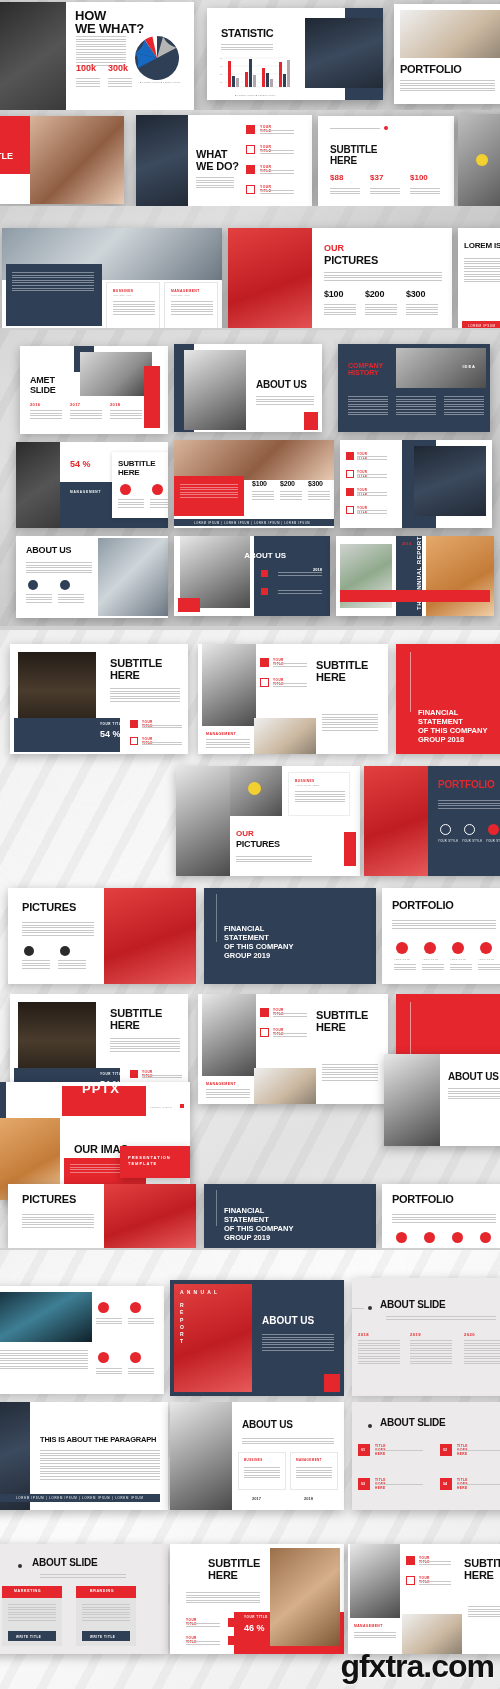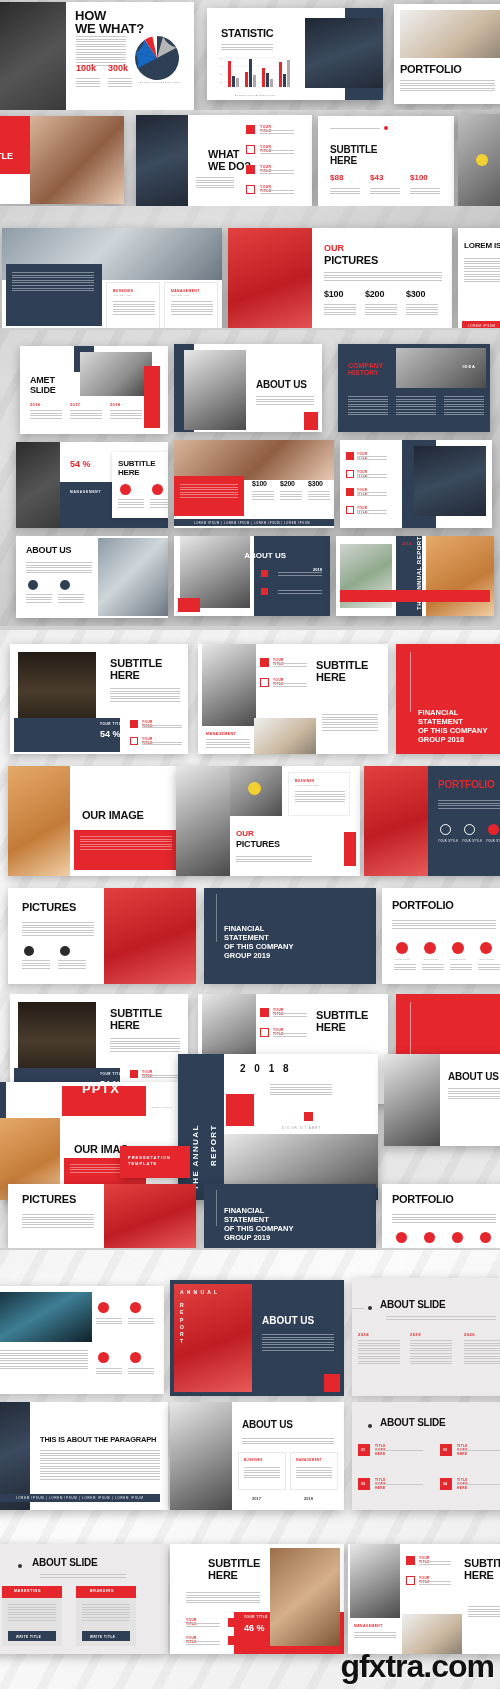--- a/index.html
+++ b/index.html
@@ -185,21 +185,21 @@
   <div class="shadowfx soft"></div>
 
   <div class="slide" style="left:-6px;top:6px;width:130px;height:88px;">
     <div class="red" style="position:absolute;left:0;top:0;width:36px;height:58px;"></div>
     <div class="t hw" style="left:2px;top:36px;font-size:9px;">TLE</div>
     <div class="ph ph-hands" style="left:36px;top:0;width:94px;height:88px;"></div>
   </div>
 
   <div class="slide" style="left:136px;top:5px;width:176px;height:92px;">
     <div class="ph ph-suit" style="left:0;top:0;width:52px;height:92px;"></div>
-    <div class="t h1" style="left:60px;top:34px;font-size:11px;line-height:1.05;margin-left:12px;">
+    <div class="t h1" style="left:60px;top:34px;font-size:11px;line-height:1.05;">
       <span>WHAT</span><br><span>WE DO?</span>
     </div>
     <div class="lines tiny" style="left:60px;top:62px;width:38px;">
         <i></i>
         <i></i>
         <i></i>
         <i></i>
         <i></i>
       </div>
 
@@ -239,21 +239,21 @@
 
   <div class="slide" style="left:318px;top:6px;width:136px;height:92px;">
     <div class="lines tiny" style="left:12px;top:12px;width:50px;">
         <i></i>
       </div>
     <div class="circ red" style="left:66px;top:10px;width:4px;height:4px;"></div>
     <div class="t h1" style="left:12px;top:28px;font-size:10px;line-height:1.1;">
       <span>SUBTITLE</span><br><span>HERE</span>
     </div>
     <div class="t hr_" style="left:12px;top:58px;font-size:8px;">$88</div>
-    <div class="t hr_" style="left:52px;top:58px;font-size:8px;">$43</div>
+    <div class="t hr_" style="left:52px;top:58px;font-size:8px;">$37</div>
     <div class="t hr_" style="left:92px;top:58px;font-size:8px;">$100</div>
     <div class="lines tiny" style="left:12px;top:72px;width:30px;">
         <i></i>
         <i></i>
         <i></i>
       </div>
     <div class="lines tiny" style="left:52px;top:72px;width:30px;">
         <i></i>
         <i></i>
         <i></i>
@@ -683,34 +683,20 @@
       </div>
   </div>
 
   <div class="slide red" style="left:396px;top:14px;width:120px;height:110px;">
     <div style="position:absolute;left:14px;top:8px;width:1px;height:60px;background:rgba(255,255,255,.5);"></div>
     <div class="t hw" style="left:22px;top:64px;font-size:7.5px;line-height:1.22;">
       <span>FINANCIAL</span><br><span>STATEMENT</span><br><span>OF THIS COMPANY</span><br><span>GROUP 2018</span>
     </div>
   </div>
 
-  <div class="slide" style="left:8px;top:136px;width:172px;height:110px;">
-    <div class="navy" style="position:absolute;left:-4px;top:0;width:8px;height:110px;"></div>
-    <div class="ph ph-bag" style="left:0;top:0;width:62px;height:110px;"></div>
-    <div class="t h1" style="left:74px;top:44px;font-size:11px;">OUR IMAGE</div>
-    <div class="red" style="position:absolute;left:66px;top:64px;width:104px;height:40px;"></div>
-    <div class="lines w tiny" style="left:72px;top:70px;width:92px;">
-        <i></i>
-        <i></i>
-        <i></i>
-        <i></i>
-        <i></i>
-        <i></i>
-      </div>
-  </div>
 
   <div class="slide" style="left:176px;top:136px;width:184px;height:110px;">
     <div class="ph ph-bw" style="left:0;top:0;width:54px;height:110px;"></div>
     <div class="ph ph-grey" style="left:54px;top:0;width:52px;height:50px;"></div>
     <div class="circ" style="left:72px;top:16px;width:13px;height:13px;background:#f2d030;"></div>
     <div style="position:absolute;left:112px;top:6px;width:62px;height:44px;background:#fff;border:1px solid #ededed;">
       <div class="t redlbl" style="left:6px;top:6px;font-size:3.2px;">BUSSINES</div>
       <div class="t micro" style="left:6px;top:11px;">YOUR TITLE HERE</div>
       <div class="lines tiny" style="left:6px;top:18px;width:50px;">
           <i></i>
@@ -911,42 +897,20 @@
     <div class="lines w tiny" style="left:70px;top:82px;width:70px;">
         <i></i>
         <i></i>
         <i></i>
         <i></i>
       </div>
     <div class="t micro" style="left:150px;top:24px;letter-spacing:.5px;">LOREM IPSUM</div>
     <div class="red" style="position:absolute;right:6px;top:22px;width:4px;height:4px;"></div>
   </div>
 
-  <div class="slide" style="left:178px;top:424px;width:200px;height:146px;">
-    <div class="navy" style="position:absolute;left:0;top:0;width:46px;height:146px;"></div>
-    <div class="t hw vert" style="left:14px;top:136px;font-size:8px;letter-spacing:1.4px;">
-      <span>THE ANNUAL</span>
-    </div>
-    <div class="t hw vert" style="left:32px;top:112px;font-size:8px;letter-spacing:1.4px;">
-      <span>REPORT</span>
-    </div>
-    <div class="t h1" style="left:62px;top:10px;font-size:10px;letter-spacing:3px;">2 0 1 8</div>
-    <div class="red" style="position:absolute;left:48px;top:40px;width:28px;height:32px;"></div>
-    <div class="lines tiny" style="left:92px;top:30px;width:62px;">
-        <i></i>
-        <i></i>
-        <i></i>
-        <i></i>
-        <i></i>
-      </div>
-    <div class="ic" style="left:126px;top:58px;width:9px;height:9px;"></div>
-    <div class="t micro" style="left:104px;top:72px;letter-spacing:1px;font-size:3px;">DOLOR SIT AMET</div>
-    <div class="ph ph-bw" style="left:46px;top:80px;width:154px;height:66px;"></div>
-    <div class="navy" style="position:absolute;left:38px;bottom:-22px;width:162px;height:34px;"></div>
-  </div>
 
   <div class="slide red" style="left:120px;top:516px;width:70px;height:32px;">
     <div class="t hw" style="left:8px;top:9px;font-size:4px;letter-spacing:1px;line-height:1.4;">
       <span>PRESENTATION</span><br><span>TEMPLATE</span>
     </div>
   </div>
 
   <div class="slide" style="left:384px;top:424px;width:132px;height:92px;">
     <div class="ph ph-bw" style="left:0;top:0;width:56px;height:92px;"></div>
     <div class="t h1" style="left:64px;top:18px;font-size:10px;">ABOUT US</div>

